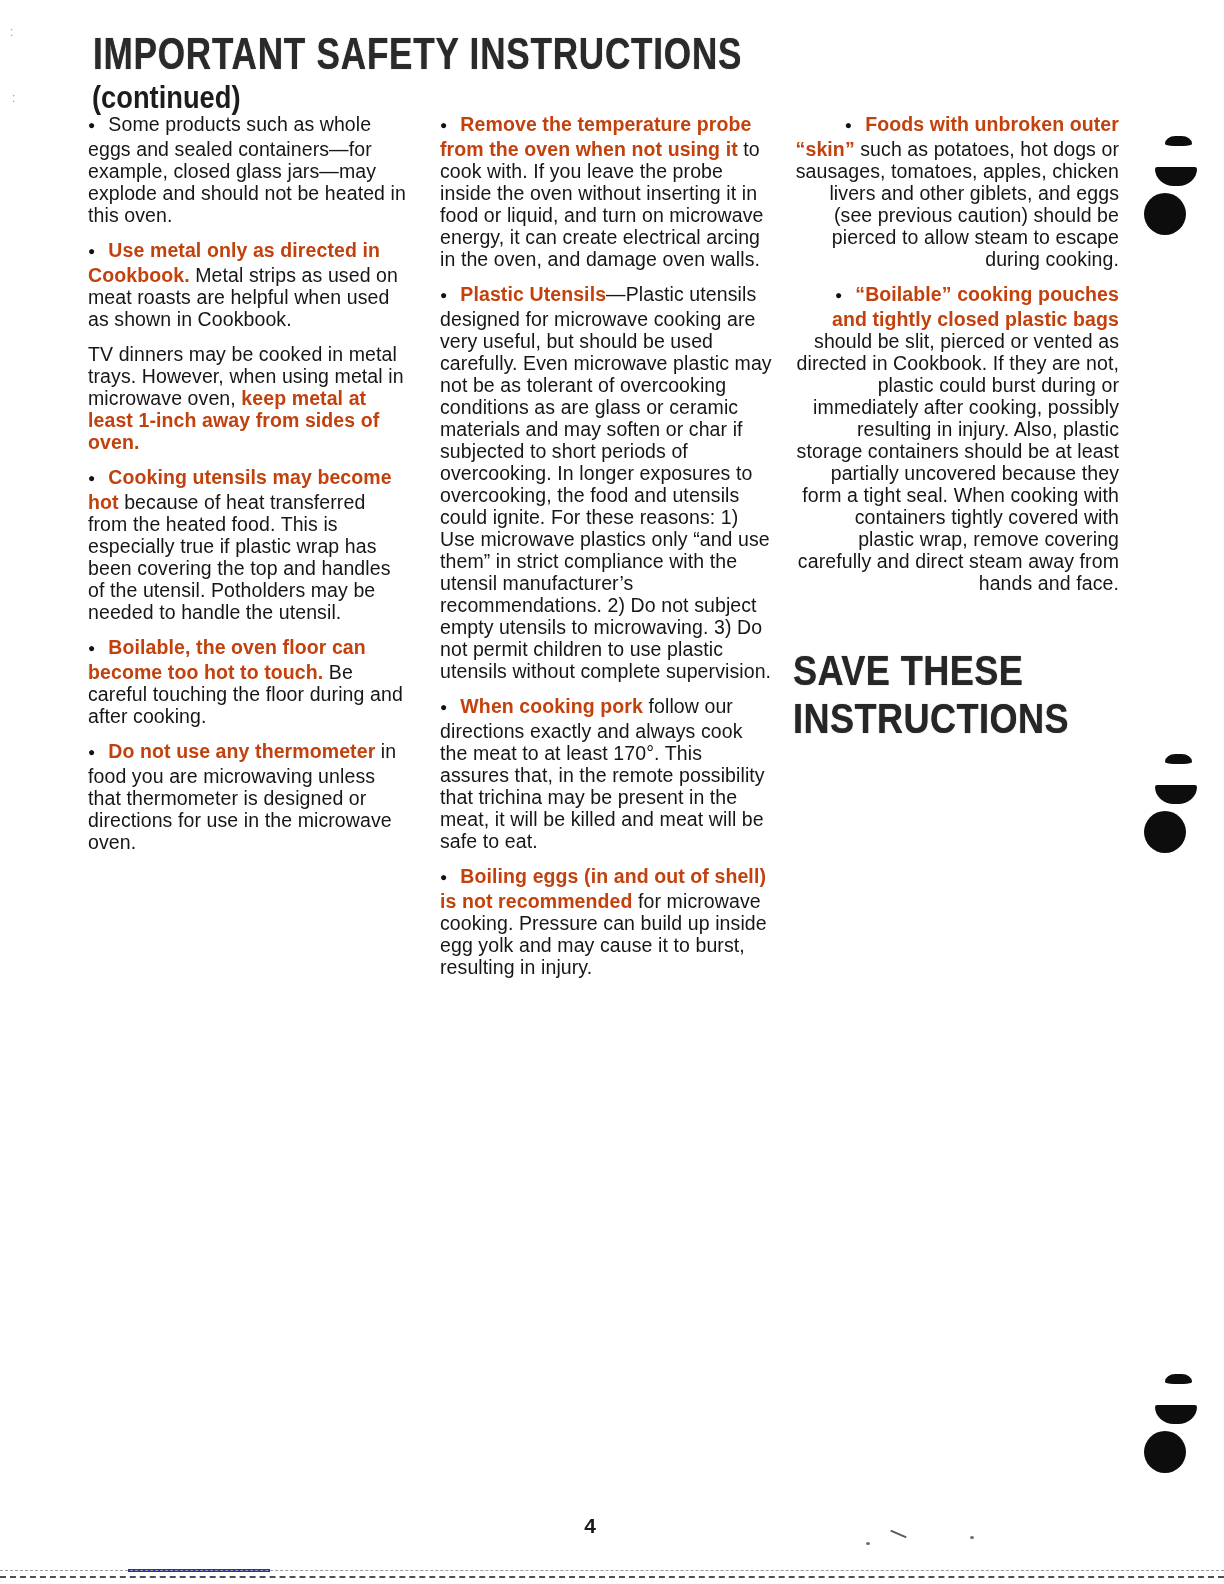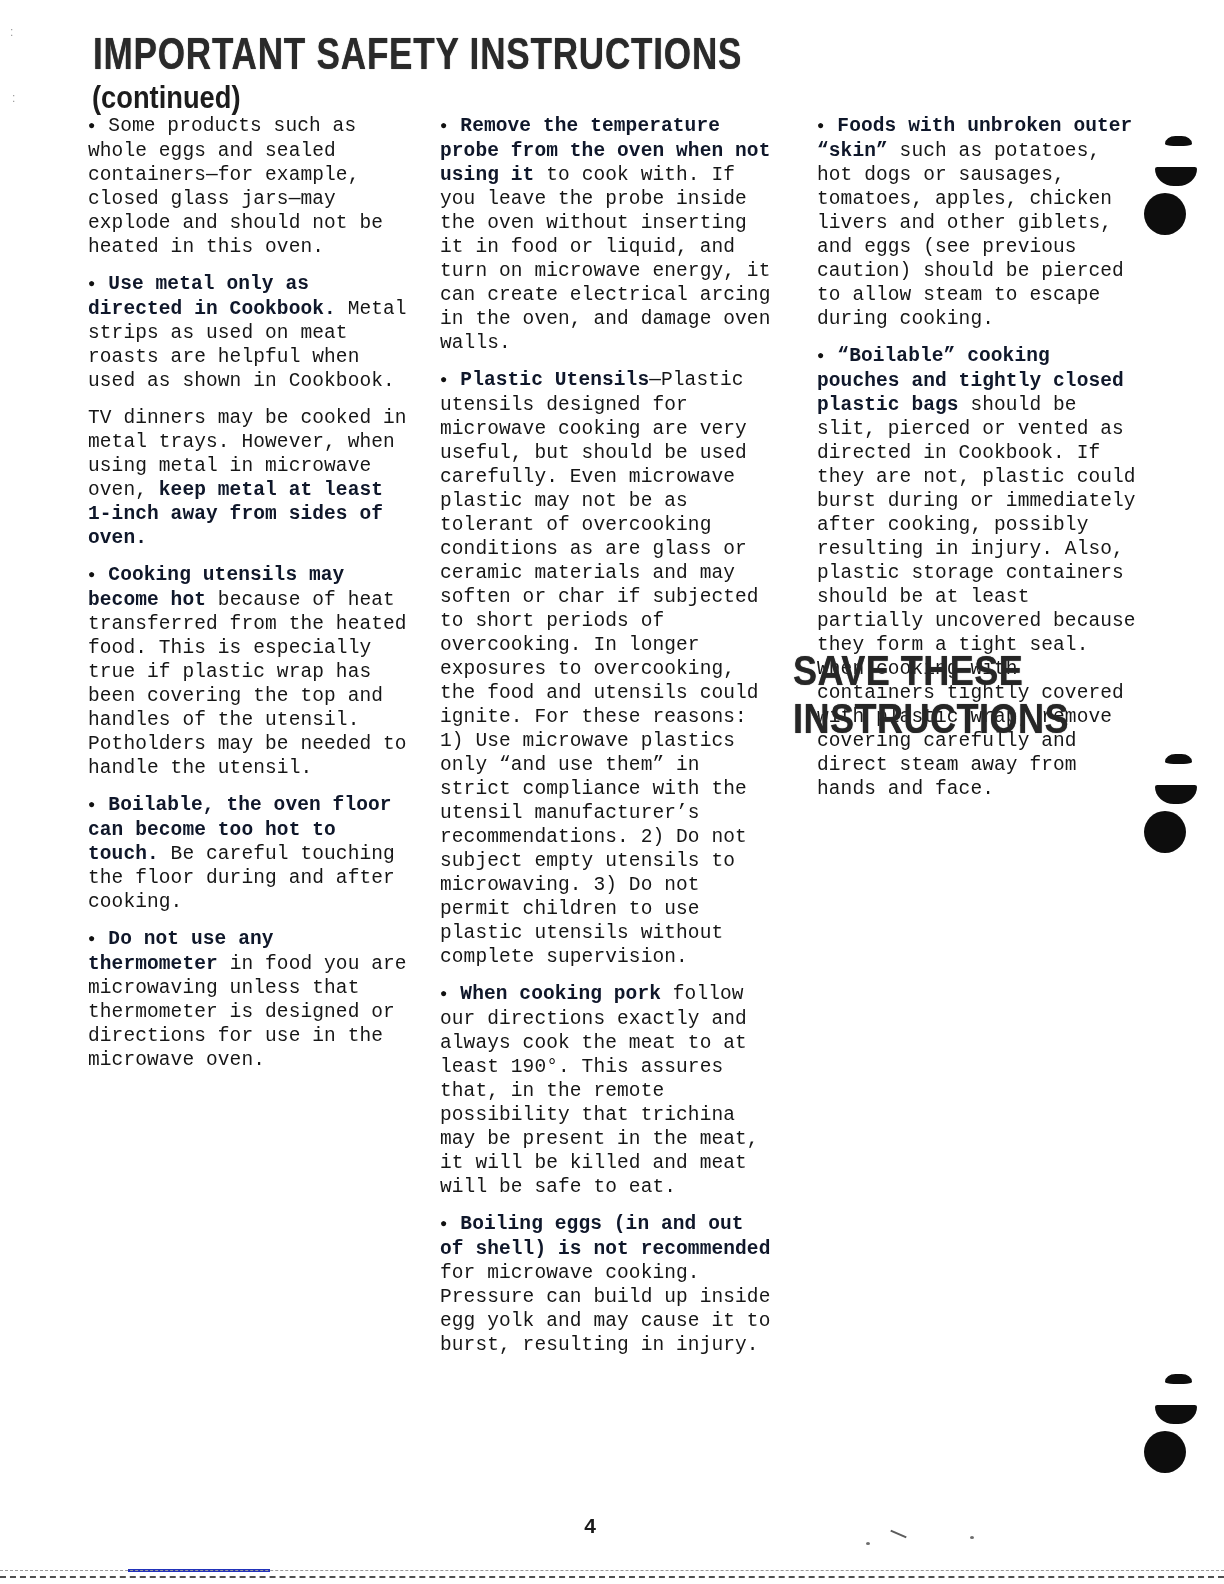--- a/index.html
+++ b/index.html
@@ -18,25 +18,25 @@
     position:absolute; left:92px; top:80px; width:400px;
     font-size:31px; font-weight:700; color:#1c1c1c;
     transform:scaleX(.88); transform-origin:left top; white-space:nowrap;
   }
   .col {
     position:absolute; top:113px;
     font-size:19.5px; line-height:22px; letter-spacing:.1px;
   }
   .col-1 { left:88px;  width:322px; }
   .col-2 { left:440px; width:332px; }
-  .col-3 { left:817px; width:324px; }
+  .col-3 { left:795px; width:324px;text-align:right; }
   .para { margin:0 0 13px 0; }
   .bullet { font-size:12px; margin-right:13px; position:relative; top:-2px; color:#111; }
-  .run { color:#161616;font-family:Liberation Mono, monospace; }
-  .run.bold { font-weight:700; color:#0f172a; }
+  .run { color:#161616; }
+  .run.bold { font-weight:700; color:#c2410c; }
   .save-heading {
     position:absolute; left:793px; top:646px; width:480px;
     font-size:43px; font-weight:700; line-height:48px; color:#262626;
     transform:scaleX(.84); transform-origin:left top; letter-spacing:.5px;
     text-shadow:0 0 1px #555;
   }
   .page-number {
     position:absolute; left:570px; top:1514px; width:40px; text-align:center;
     font-size:21px; font-weight:700; color:#1a1a1a;
   }
@@ -72,21 +72,21 @@
       <p class="para"><span class="bullet">●</span><span class="run">Some products such as whole eggs and sealed containers—for example, closed glass jars—may explode and should not be heated in this oven.</span></p>
       <p class="para"><span class="bullet">●</span><span class="run bold">Use metal only as directed in Cookbook.</span><span class="run"> Metal strips as used on meat roasts are helpful when used as shown in Cookbook.</span></p>
       <p class="para"><span class="run">TV dinners may be cooked in metal trays. However, when using metal in microwave oven, </span><span class="run bold">keep metal at least 1-inch away from sides of oven.</span></p>
       <p class="para"><span class="bullet">●</span><span class="run bold">Cooking utensils may become hot</span><span class="run"> because of heat transferred from the heated food. This is especially true if plastic wrap has been covering the top and handles of the utensil. Potholders may be needed to handle the utensil.</span></p>
       <p class="para"><span class="bullet">●</span><span class="run bold">Boilable, the oven floor can become too hot to touch.</span><span class="run"> Be careful touching the floor during and after cooking.</span></p>
       <p class="para"><span class="bullet">●</span><span class="run bold">Do not use any thermometer</span><span class="run"> in food you are microwaving unless that thermometer is designed or directions for use in the microwave oven.</span></p>
     </div>
   <div class="col col-2">
       <p class="para"><span class="bullet">●</span><span class="run bold">Remove the temperature probe from the oven when not using it</span><span class="run"> to cook with. If you leave the probe inside the oven without inserting it in food or liquid, and turn on microwave energy, it can create electrical arcing in the oven, and damage oven walls.</span></p>
       <p class="para"><span class="bullet">●</span><span class="run bold">Plastic Utensils</span><span class="run">—Plastic utensils designed for microwave cooking are very useful, but should be used carefully. Even microwave plastic may not be as tolerant of overcooking conditions as are glass or ceramic materials and may soften or char if subjected to short periods of overcooking. In longer exposures to overcooking, the food and utensils could ignite. For these reasons: 1) Use microwave plastics only “and use them” in strict compliance with the utensil manufacturer’s recommendations. 2) Do not subject empty utensils to microwaving. 3) Do not permit children to use plastic utensils without complete supervision.</span></p>
-      <p class="para"><span class="bullet">●</span><span class="run bold">When cooking pork</span><span class="run"> follow our directions exactly and always cook the meat to at least 190°. This assures that, in the remote possibility that trichina may be present in the meat, it will be killed and meat will be safe to eat.</span></p>
+      <p class="para"><span class="bullet">●</span><span class="run bold">When cooking pork</span><span class="run"> follow our directions exactly and always cook the meat to at least 170°. This assures that, in the remote possibility that trichina may be present in the meat, it will be killed and meat will be safe to eat.</span></p>
       <p class="para"><span class="bullet">●</span><span class="run bold">Boiling eggs (in and out of shell) is not recommended</span><span class="run"> for microwave cooking. Pressure can build up inside egg yolk and may cause it to burst, resulting in injury.</span></p>
     </div>
   <div class="col col-3">
       <p class="para"><span class="bullet">●</span><span class="run bold">Foods with unbroken outer “skin”</span><span class="run"> such as potatoes, hot dogs or sausages, tomatoes, apples, chicken livers and other giblets, and eggs (see previous caution) should be pierced to allow steam to escape during cooking.</span></p>
       <p class="para"><span class="bullet">●</span><span class="run bold">“Boilable” cooking pouches and tightly closed plastic bags</span><span class="run"> should be slit, pierced or vented as directed in Cookbook. If they are not, plastic could burst during or immediately after cooking, possibly resulting in injury. Also, plastic storage containers should be at least partially uncovered because they form a tight seal. When cooking with containers tightly covered with plastic wrap, remove covering carefully and direct steam away from hands and face.</span></p>
     </div>
 
   <div class="save-heading">
     <div>SAVE THESE</div>
     <div>INSTRUCTIONS</div>

